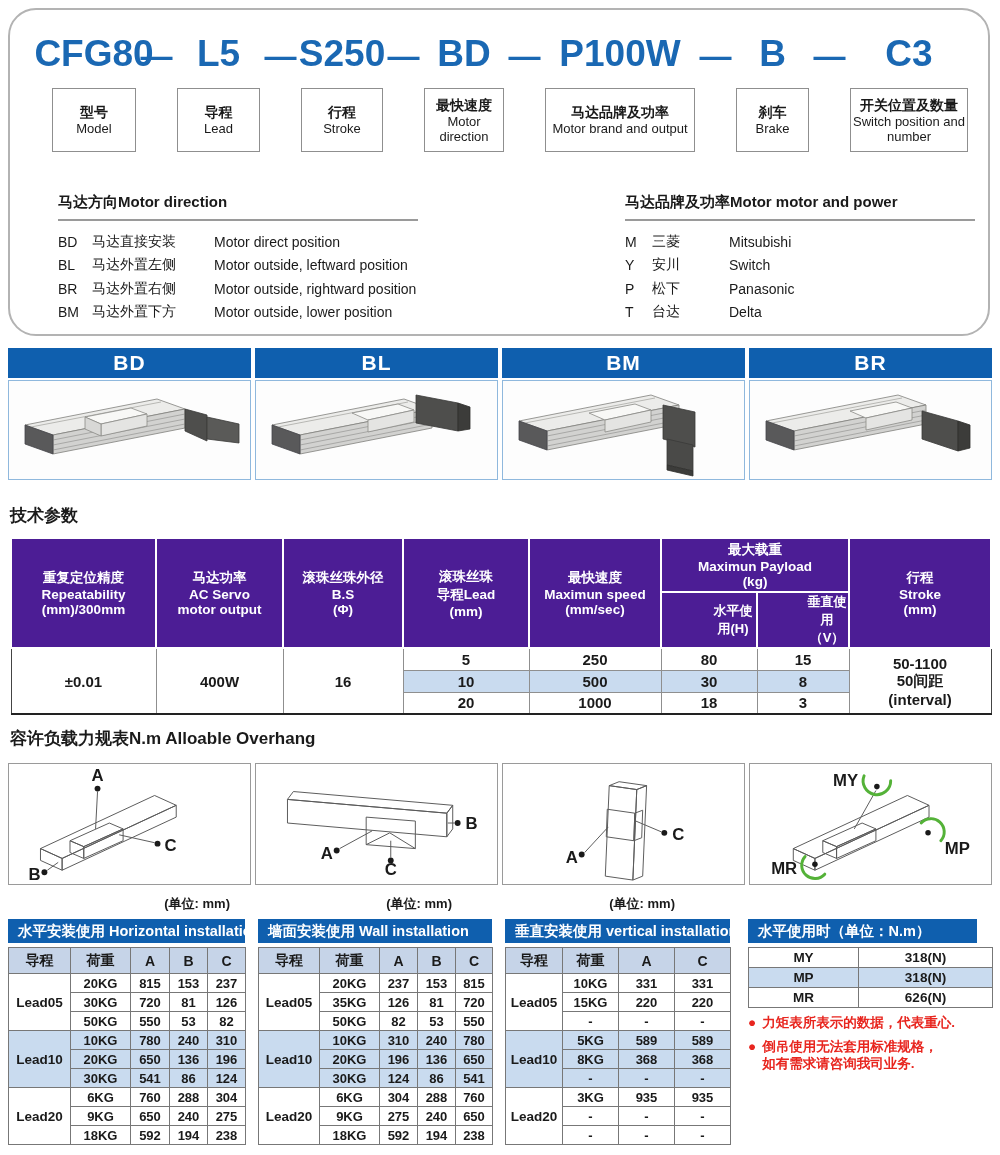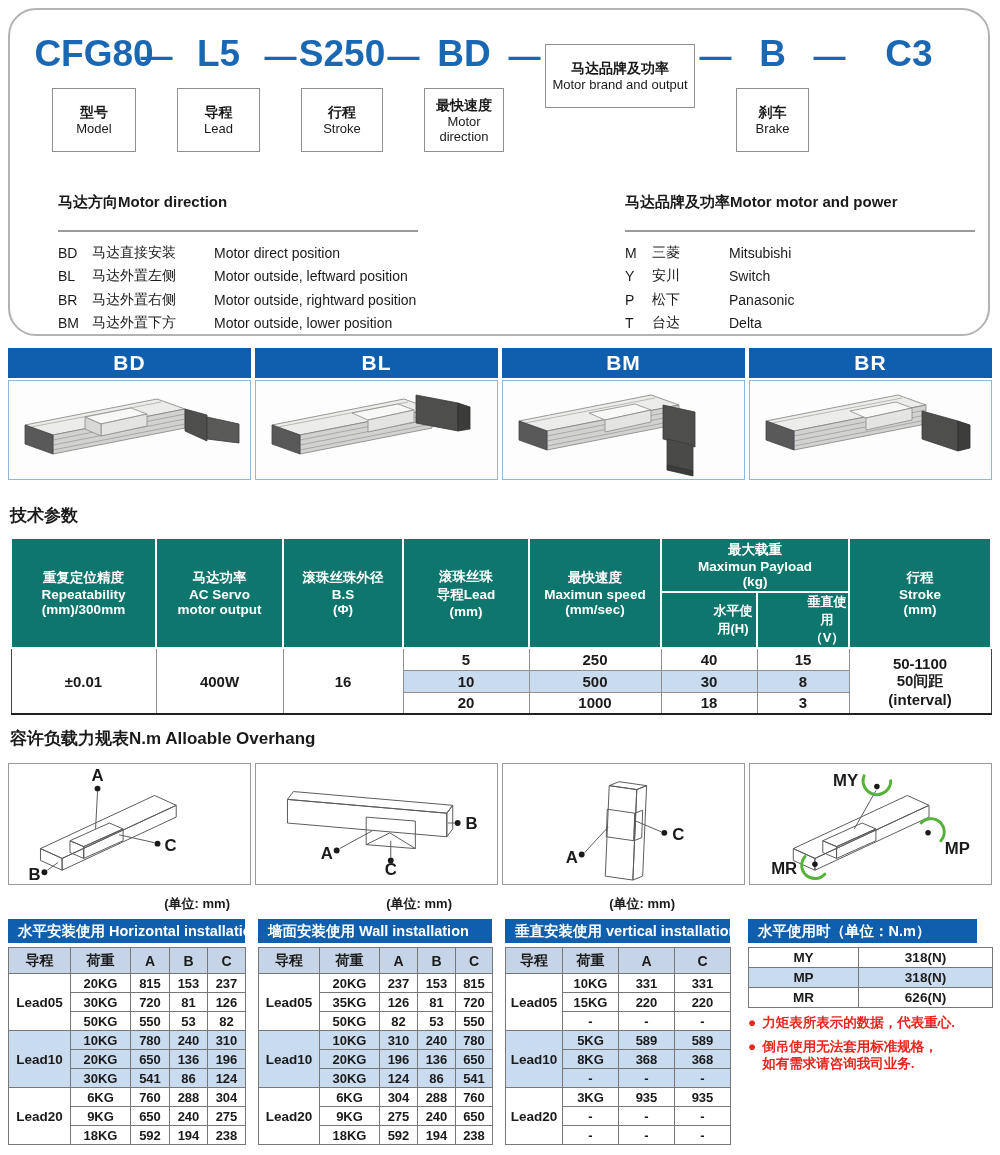--- a/index.html
+++ b/index.html
@@ -16,40 +16,40 @@
   .seg { display:flex; flex-direction:column; align-items:center; }
   .seg-code { font-size:37px; font-weight:bold; color:#1a68b3; letter-spacing:0; line-height:44px; white-space:nowrap; }
   .seg-dash { flex:1; text-align:center; font-size:32px; font-weight:bold; color:#1a68b3; line-height:44px; padding-top:2px; }
   .seg-box { margin-top:12px; width:100%; height:64px; border:1px solid #8f8f8f; background:#fff;
              display:flex; flex-direction:column; justify-content:center; align-items:center; text-align:center; }
   .seg-box .cn { font-size:14px; font-weight:bold; line-height:17px; }
   .seg-box .en { font-size:13px; line-height:15px; }
 
   
   .list { position:absolute; }
-  .list-title { font-size:15px; font-weight:bold; padding-bottom:18px; border-bottom:2px solid #9a9a9a; }
+  .list-title { font-size:15px; font-weight:bold; padding-bottom:7px; border-bottom:2px solid #9a9a9a; }
   .list-rows { margin-top:9px; }
   .list-row { display:grid; height:23.5px; align-items:center; font-size:14px; }
   .dir-list { left:48px; top:183px; width:360px; }
   .dir-list .list-row { grid-template-columns:34px 122px 1fr; }
   .brand-list { left:615px; top:183px; width:350px; }
   .brand-list .list-row { grid-template-columns:27px 77px 1fr; }
 
   
   .panel { position:absolute; top:348px; width:243px; }
   .panel-header { height:30px; background:#0f5fae; color:#fff; font-size:21px; font-weight:bold;
                   text-align:center; line-height:30px; letter-spacing:1px; }
   .panel-img { margin-top:2px; height:100px; border:1px solid #8fb8dd; background:#fdfdfd; }
   .panel-img svg { display:block; }
 
   
   .sec-title { position:absolute; left:10px; font-size:17px; font-weight:bold; }
   table { border-collapse:collapse; table-layout:fixed; }
   .tech { position:absolute; left:10px; top:537px; width:980px; }
-  .tech th { background:#0f766e; color:#fff; border:2px solid #fff; font-size:13.5px; font-weight:bold;
+  .tech th { background:#4c1d95; color:#fff; border:2px solid #fff; font-size:13.5px; font-weight:bold;
              text-align:center; vertical-align:middle; }
   .tech thead tr:first-child th { height:54px; }
   .tech thead tr:last-child th { height:30px; font-size:13px;padding-left:48px; }
   .tech tbody { border-top:2px solid #222; border-bottom:2px solid #222; }
   .tech tbody td { border:1px solid #8f8f8f; text-align:center; vertical-align:middle; font-size:15px; font-weight:bold; height:22px; }
   .tech tbody td:first-child { border-left:1.5px solid #444; }
   .tech tbody td:last-child { border-right:1.5px solid #444; }
   .pre { white-space:pre-line; }
   .hl td { background:#c9dbef; }
   td.nohl { background:#fff; }
@@ -110,36 +110,41 @@
       <div class="seg-dash">—</div>
       <div class="seg" style="width:80px">
         <div class="seg-code">BD</div>
         <div class="seg-box">
           <div class="cn">最快速度</div>
           <div class="en">Motor direction</div>
         </div>
       </div>
       <div class="seg-dash">—</div>
       <div class="seg" style="width:150px">
+        <div class="seg-code">P100W</div>
         <div class="seg-box">
           <div class="cn">马达品牌及功率</div>
           <div class="en">Motor brand and output</div>
         </div>
       </div>
       <div class="seg-dash">—</div>
       <div class="seg" style="width:73px">
         <div class="seg-code">B</div>
         <div class="seg-box">
           <div class="cn">刹车</div>
           <div class="en">Brake</div>
         </div>
       </div>
       <div class="seg-dash">—</div>
       <div class="seg" style="width:118px">
         <div class="seg-code">C3</div>
+        <div class="seg-box">
+          <div class="cn">开关位置及数量</div>
+          <div class="en">Switch position and number</div>
+        </div>
       </div>
     </div>
 
     <div class="list dir-list">
       <div class="list-title">马达方向Motor direction</div>
       <div class="list-rows">
         <div class="list-row">
           <span>BD</span>
           <span>马达直接安装</span>
           <span>Motor direct position</span>
@@ -306,21 +311,21 @@
         <th>垂直使用（V）</th>
       </tr>
     </thead>
     <tbody>
       <tr>
         <td rowspan="3" class="nohl">±0.01</td>
         <td rowspan="3" class="nohl">400W</td>
         <td rowspan="3" class="nohl">16</td>
         <td>5</td>
         <td>250</td>
-        <td>40</td>
+        <td>80</td>
         <td>15</td>
         <td rowspan="3" class="pre nohl">50-1100
 50间距
 (interval)</td>
       </tr>
       <tr class="hl">
         <td>10</td>
         <td>500</td>
         <td>30</td>
         <td>8</td>

